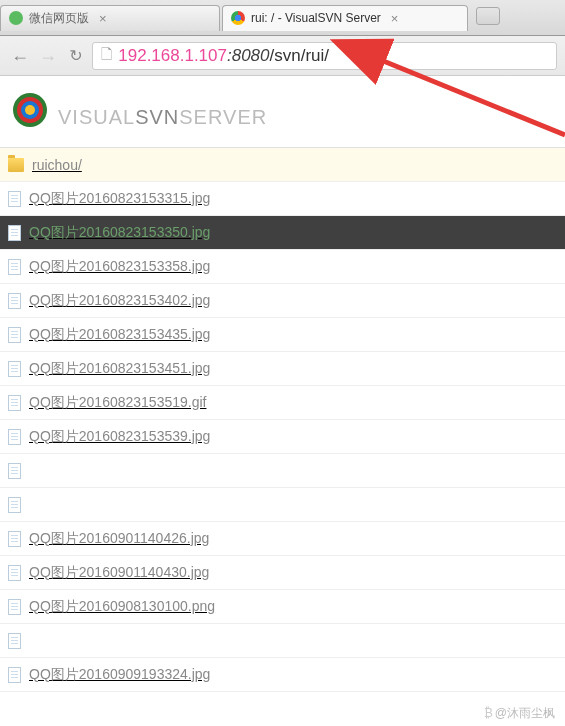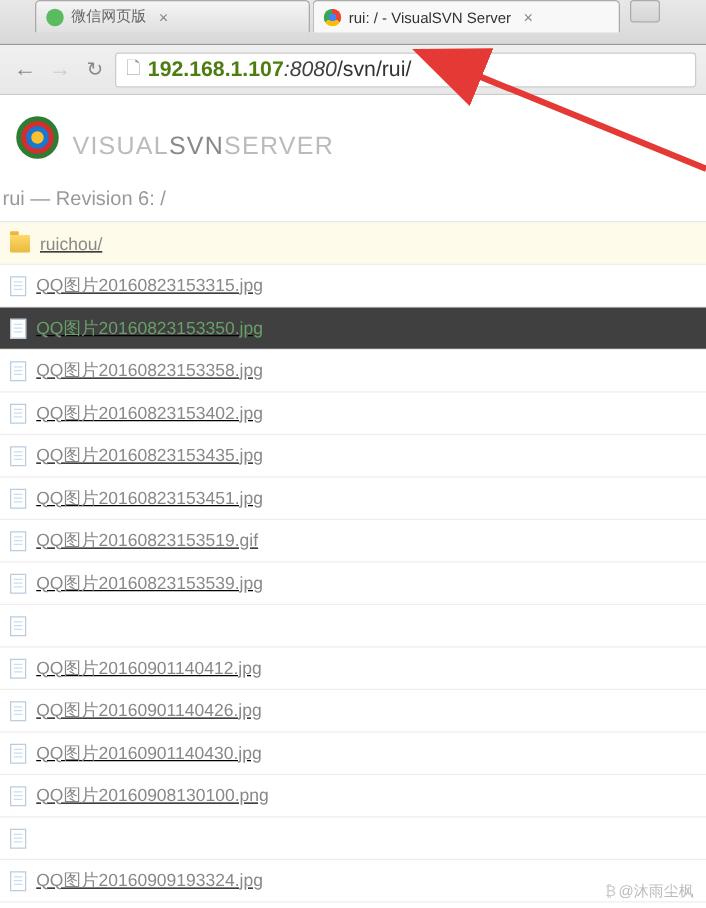--- a/index.html
+++ b/index.html
@@ -12,23 +12,22 @@
       background: #fff;
       width: 565px;
       height: 726px;
       overflow: hidden;
       position: relative;
     }
     .chrome-tabs {
       height: 36px;
       background: linear-gradient(#e8e8e8, #d8d8d8);
       display: flex;
-      align-items: flex-start;
+      align-items: center;
       border-bottom: 1px solid #999;
-      padding-left: 28px;
     }
     .tab {
       height: 26px;
       background: linear-gradient(#f5f5f5, #e0e0e0);
       border: 1px solid #aaa;
       border-bottom: none;
       border-radius: 4px 4px 0 0;
       display: flex;
       align-items: center;
       padding: 0 8px;
@@ -99,22 +98,21 @@
       padding: 0 8px;
       font-size: 17px;
       font-family: Arial;
     }
     .url-icon {
       color: #999;
       margin-right: 6px;
       font-size: 14px;
     }
     .url-host {
-      color: #4d7c0f;
-      font-weight: bold;
+      color: #ec4899;
     }
     .url-port {
       color: #404040;
       font-style: italic;
     }
     .url-path {
       color: #333;
     }
     .content {
       padding: 14px 0 0 0;
@@ -265,21 +263,20 @@
       <circle cx="18" cy="18" r="17" fill="#2e7d32"></circle>
       <circle cx="18" cy="18" r="13" fill="#d32f2f"></circle>
       <circle cx="18" cy="18" r="9" fill="#1976d2"></circle>
       <circle cx="18" cy="18" r="5" fill="#fbc02d"></circle>
     </svg>
     <div class="logo-text">
       <span>VISUAL</span><span class="highlight">SVN</span><span>SERVER</span>
     </div>
   </div>
 
-  <div class="revision-line">rui — Revision 6: /</div>
 
   <div class="file-list" id="file-list">
       <div class="file-row folder">
         <div class="file-icon folder-ico"></div>
         <span class="file-name">ruichou/</span>
       </div>
       <div class="file-row">
         <div class="file-icon file-ico"></div>
         <span class="file-name">QQ图片20160823153315.jpg</span>
       </div>
@@ -309,21 +306,20 @@
       </div>
       <div class="file-row">
         <div class="file-icon file-ico"></div>
         <span class="file-name">QQ图片20160823153539.jpg</span>
       </div>
       <div class="file-row">
         <div class="file-icon file-ico"></div>
       </div>
       <div class="file-row">
         <div class="file-icon file-ico"></div>
-        <span class="file-name">QQ图片20160901140412.jpg</span>
       </div>
       <div class="file-row">
         <div class="file-icon file-ico"></div>
         <span class="file-name">QQ图片20160901140426.jpg</span>
       </div>
       <div class="file-row">
         <div class="file-icon file-ico"></div>
         <span class="file-name">QQ图片20160901140430.jpg</span>
       </div>
       <div class="file-row">

